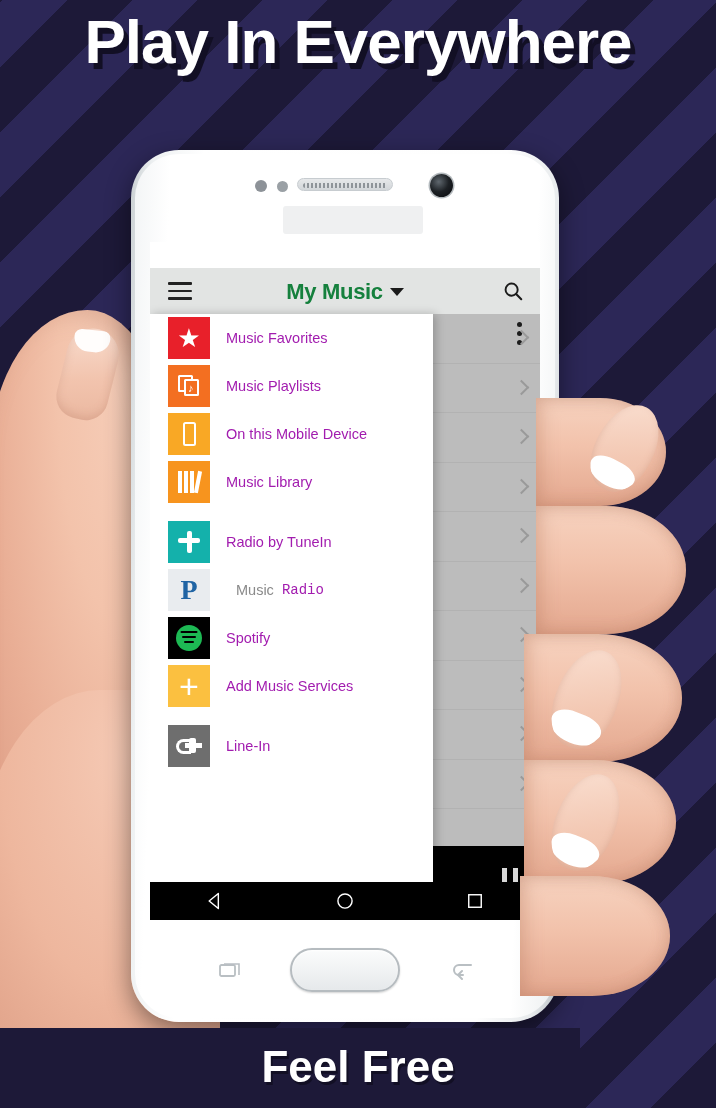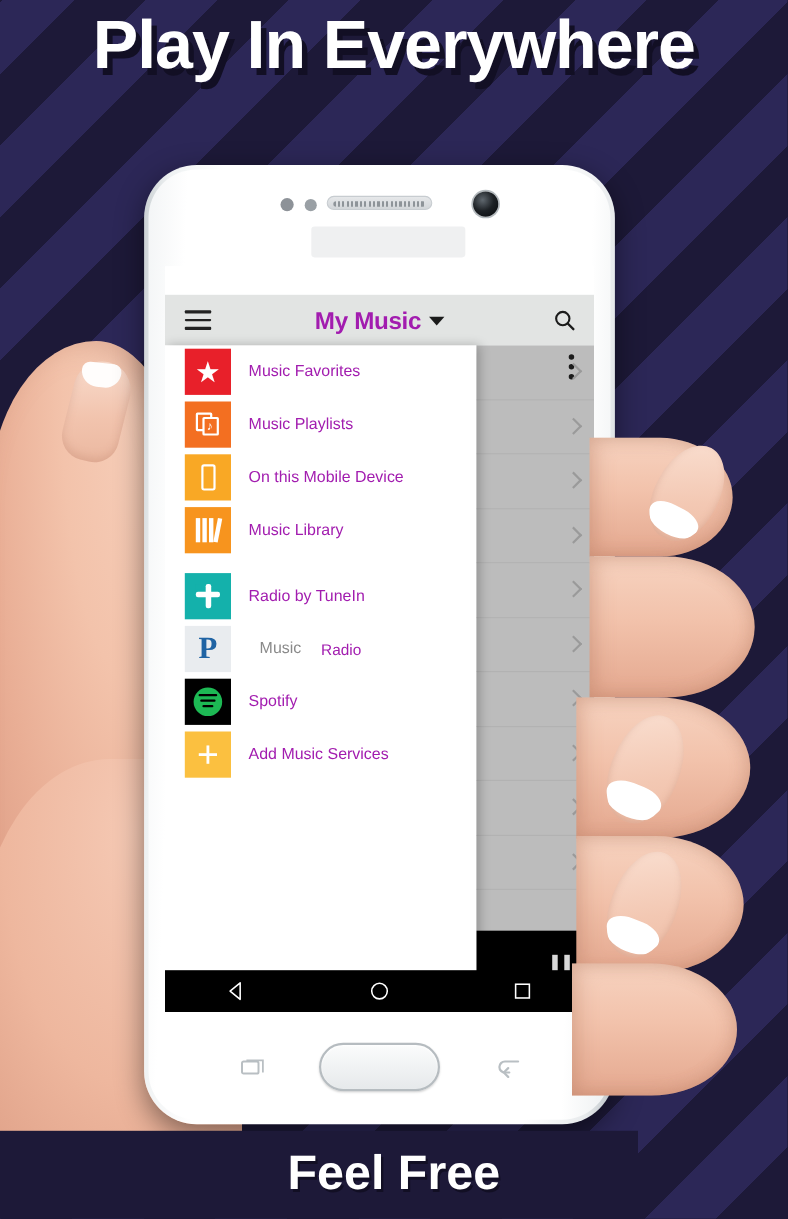--- a/index.html
+++ b/index.html
@@ -186,21 +186,21 @@
   
   .appbar {
     position:absolute; left:0; top:26px; width:390px; height:46px;
     background:#e2e4e3;
     display:flex; align-items:center;
   }
   .hamburger { position:absolute; left:18px; top:14px; width:24px; height:18px; }
   .hamburger i{ display:block; height:2.6px; background:#222; margin-bottom:5px; border-radius:1px; }
   .appbar-title {
     position:absolute; left:0; width:390px; text-align:center; top:11px;
-    font-size:22px; font-weight:bold; color:#a21caf; letter-spacing:-.3px;
+    font-size:22px; font-weight:bold; color:#15803d; letter-spacing:-.3px;
   }
   .caret {
     display:inline-block; width:0; height:0; margin-left:7px;
     border-left:7px solid transparent; border-right:7px solid transparent;
     border-top:8px solid #1b1b1b; vertical-align:3px;
   }
   .searchicon { position:absolute; right:16px; top:12px; width:22px; height:22px; }
 
   
   .bg-list {
@@ -465,41 +465,51 @@
         </div>
         <span class="d-label">Radio by TuneIn</span>
       </div>
 
 
       <div class="d-item">
         <div class="tile t-pandora">
             <span class="glyph-p">P</span>
           </div>
         <span class="d-label" style="color:#8a8a8a;margin-left:26px;">Music</span>
-        <span class="d-label small" style="margin-left:18px;">Radio</span>
+        <span class="d-label small" style="margin-left:8px;font-family:Liberation Mono, monospace;">Radio</span>
       </div>
 
       <div class="d-item">
         <div class="tile t-spotify">
           <span class="spot">
               <i></i>
               <i></i>
               <i></i>
             </span>
         </div>
         <span class="d-label">Spotify</span>
       </div>
 
       <div class="d-item">
         <div class="tile t-add">
             <span class="glyph-plus">+</span>
           </div>
         <span class="d-label">Add Music Services</span>
       </div>
 
+      <div class="d-item gap-top">
+        <div class="tile t-linein">
+          <span class="plug">
+              <span class="hook"></span>
+              <span class="bar"></span>
+              <span class="tip"></span>
+            </span>
+        </div>
+        <span class="d-label">Line-In</span>
+      </div>
     </div>
 
     <div class="navbar">
       <svg class="nv" viewBox="0 0 24 24">
         <path d="M16 3 L5 12 L16 21 Z" fill="none" stroke="#fff" stroke-width="1.7" stroke-linejoin="round"></path>
       </svg>
       <svg class="nv" viewBox="0 0 24 24">
         <circle cx="12" cy="12" r="8.5" fill="none" stroke="#fff" stroke-width="1.7"></circle>
       </svg>
       <svg class="nv" viewBox="0 0 24 24">

